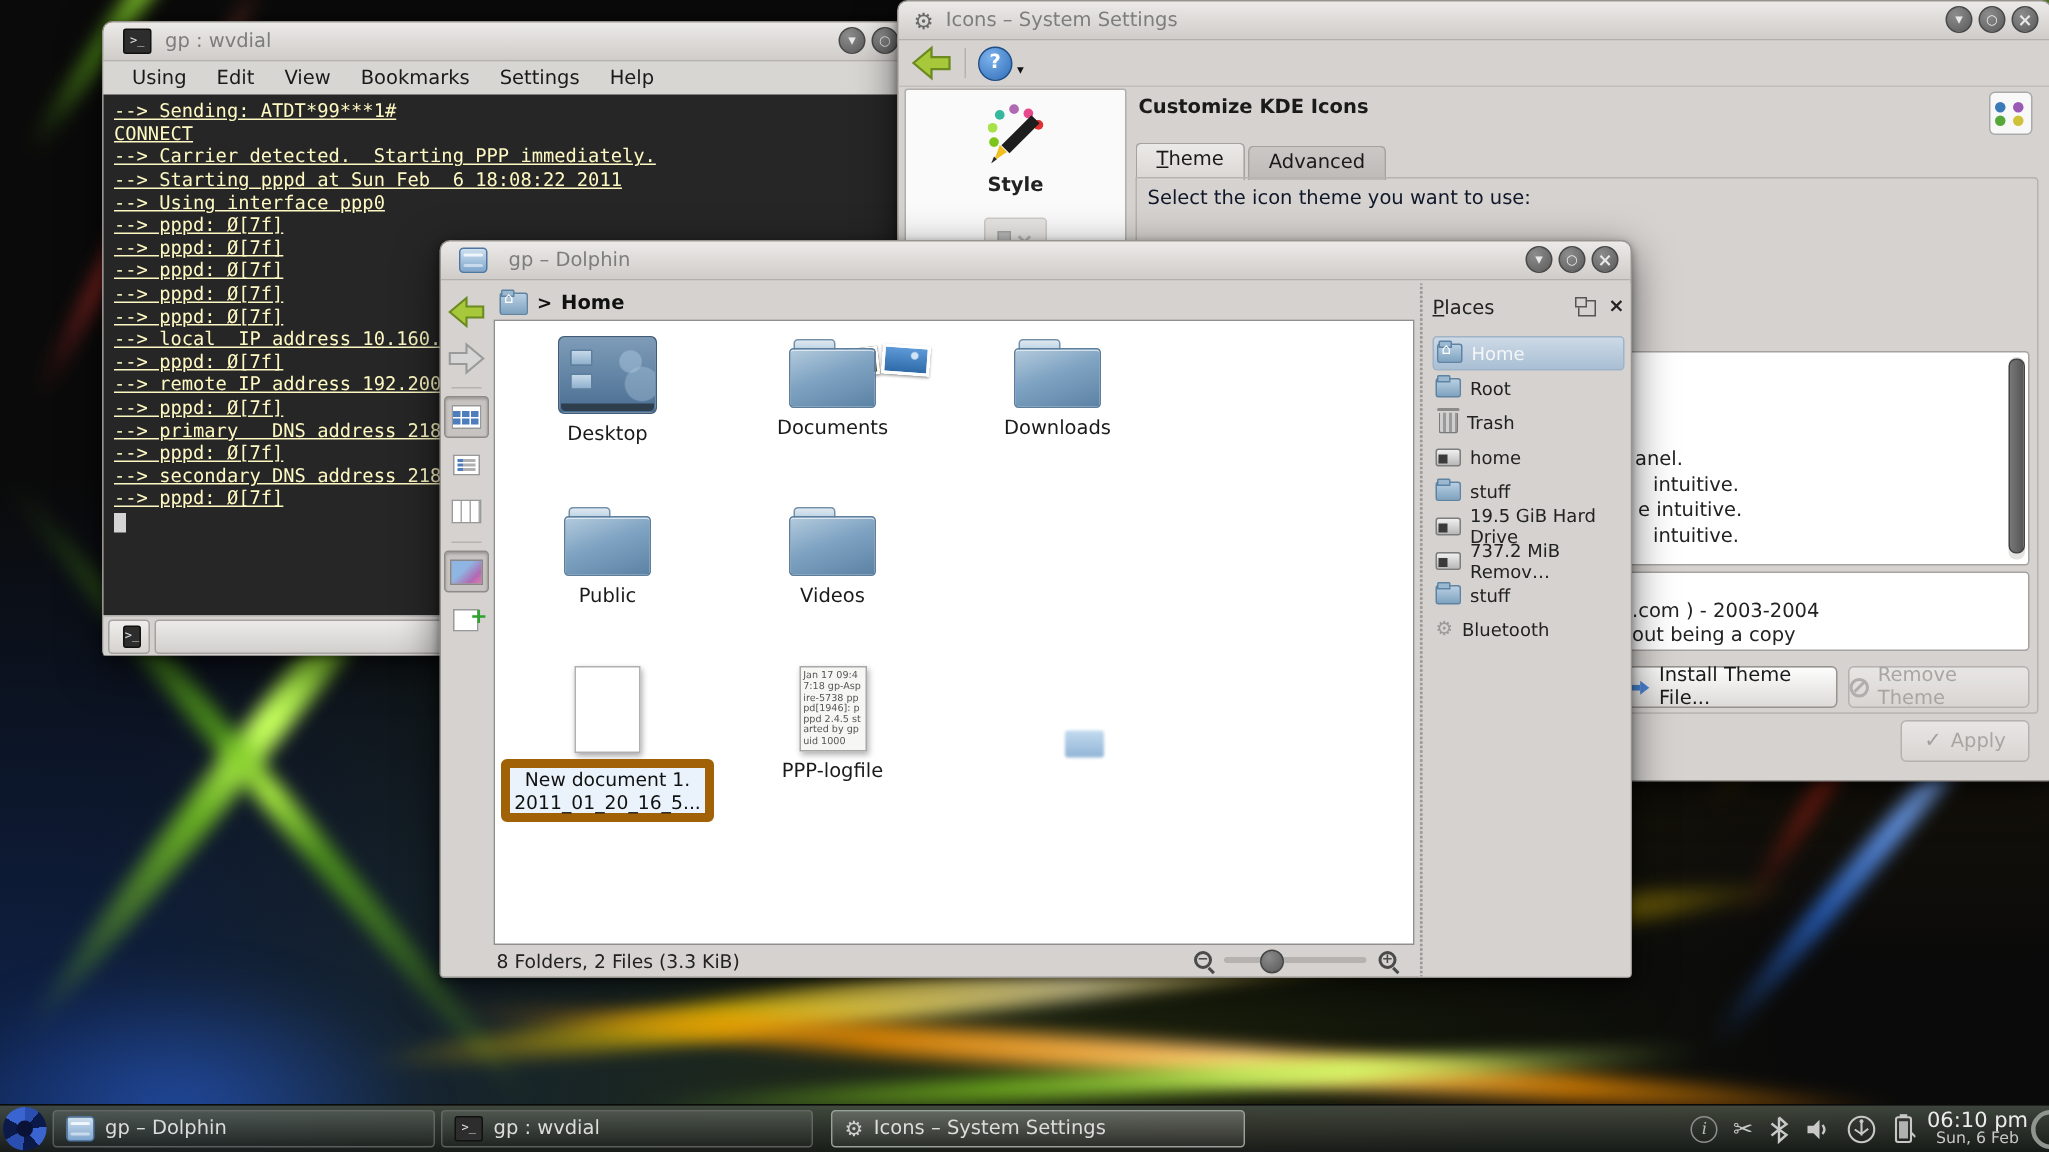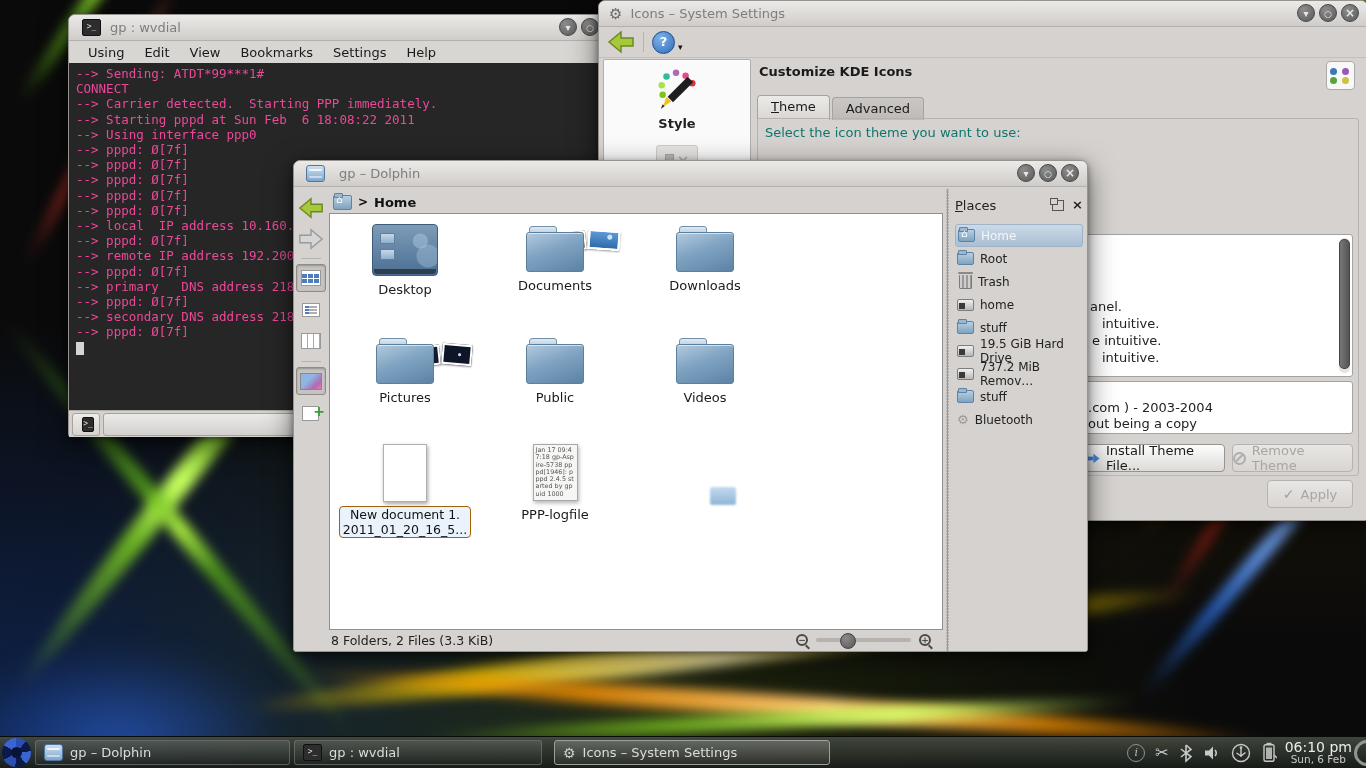--- a/index.html
+++ b/index.html
@@ -56,21 +56,21 @@
 
   
   #terminal{left:68px;top:14px;width:560px;height:421px;z-index:1;}
   .term-icon{width:17px;height:15px;background:#2d2d2d;border:1px solid #111;border-radius:2px;
     color:#ddd;font-size:8px;line-height:14px;text-align:center;font-family:"DejaVu Sans Mono",monospace;}
   #terminal .term-icon{margin:0 9px 0 13px;}
   .menubar{height:22px;background:#d8d6d3;display:flex;align-items:center;padding-left:10px;gap:2px;}
   .menu-item{font-size:13px;color:#1a1a1a;padding:2px 9px;}
   .term-body{height:347px;background:#262626;padding:3px 7px;box-sizing:border-box;overflow:hidden;}
   .tline{font-family:"DejaVu Sans Mono",monospace;font-size:12.5px;line-height:15.2px;
-    color:#ec4899;white-space:pre;}
+    color:#fef9c3;white-space:pre;text-decoration:underline;}
   .cursor{display:inline-block;width:8px;height:13px;background:#d4d4d4;margin-top:2px;}
   .term-tabbar{height:26px;background:#d4d2cf;border-top:1px solid #aeaba8;display:flex;align-items:center;padding:0 3px;gap:3px;}
   .tabbar-btn{width:26px;height:21px;background:linear-gradient(#efedeb,#d5d2cf);border:1px solid #a5a2a0;border-radius:3px;
     display:flex;align-items:center;justify-content:center;}
   .term-tab{flex:1;height:21px;background:linear-gradient(#eceae8,#d2d0cd);border:1px solid #a5a2a0;border-radius:3px;
     display:flex;align-items:center;justify-content:center;font-size:13px;color:#222;}
 
   
   #settings{left:598px;top:0;width:768px;height:519px;z-index:2;}
   .gear-glyph{font-size:15px;color:#6a6a6a;margin:0 8px 0 10px;}
@@ -88,21 +88,21 @@
     opacity:.65;display:flex;align-items:center;justify-content:center;gap:3px;}
   .hw-batt{width:7px;height:13px;background:#9a9a9a;border:1px solid #777;}
   .hw-x{font-size:15px;font-weight:bold;color:#8f8f8f;}
   .ss-heading{position:absolute;left:160px;top:63px;font-size:13px;font-weight:bold;color:#1a1a1a;}
   .ss-tabs{position:absolute;left:158px;top:94px;display:flex;align-items:flex-end;gap:2px;}
   .tab{font-size:13px;color:#1a1a1a;padding:3px 13px 4px;border:1px solid #a5a2a0;border-bottom:none;
     border-radius:4px 4px 0 0;background:linear-gradient(#cac7c4,#bdbab7);}
   .tab.active{background:linear-gradient(#eceae8,#d9d6d3);padding-bottom:6px;}
   .ul-first::first-letter{text-decoration:underline;}
   .ss-pane{position:absolute;left:158px;top:117px;width:600px;height:356px;border:1px solid #b5b2af;border-radius:0 3px 3px 3px;}
-  .ss-prompt{position:absolute;left:166px;top:124px;font-size:13px;color:#0f766e;}
+  .ss-prompt{position:absolute;left:166px;top:124px;font-size:13px;color:#0f172a;}
   .ss-list{position:absolute;left:162px;top:233px;width:592px;height:143px;background:#fff;
     border:1px solid #a5a2a0;border-radius:3px;box-sizing:border-box;}
   .frag{position:absolute;font-size:13px;color:#222;}
   .ss-scroll{position:absolute;right:2px;top:3px;width:11px;height:135px;background:#e6e4e2;border-radius:5px;}
   .ss-thumb{position:absolute;left:0;top:1px;width:11px;height:130px;background:linear-gradient(90deg,#777,#555);
     border-radius:5px;border:1px solid #444;box-sizing:border-box;}
   .ss-desc{position:absolute;left:162px;top:380px;width:592px;height:53px;background:#fff;
     border:1px solid #a5a2a0;border-radius:3px;box-sizing:border-box;}
   .btn{display:flex;align-items:center;justify-content:center;gap:6px;font-size:13px;color:#1a1a1a;
     background:linear-gradient(#fdfdfd,#dddbd8);border:1px solid #97948f;border-radius:4px;box-sizing:border-box;}
@@ -169,21 +169,21 @@
     background:radial-gradient(circle at 70% 30%,#cfe4f6 2px,transparent 3px),linear-gradient(#5e9ad8,#2f6aa8);}
   .pics-th1{left:36px;top:8px;width:24px;height:16px;transform:rotate(-6deg);
     background:radial-gradient(circle at 30% 40%,#fff 1px,transparent 2px),#131b2e;}
   .pics-th2{left:66px;top:6px;width:26px;height:17px;transform:rotate(5deg);
     background:radial-gradient(circle at 60% 50%,#cfd8ff 1px,transparent 2px),#0e1526;}
   .doc-icon{width:42px;height:56px;background:#fff;border:1px solid #b0b0b0;margin:6px auto 0;
     box-shadow:1px 2px 4px rgba(0,0,0,.35);}
   .log-icon{width:45px;height:57px;background:#f6f6f4;border:1px solid #a8a8a8;margin:6px auto 0;
     box-shadow:1px 2px 4px rgba(0,0,0,.3);overflow:hidden;padding:2px 2px;box-sizing:border-box;}
   .log-line{font-size:6.4px;line-height:7.3px;color:#555;text-align:left;white-space:nowrap;}
-  .sel-label{display:inline-block;border:1px solid #a16207;background:rgba(208,228,246,.45);
+  .sel-label{display:inline-block;border:6px solid #a16207;background:rgba(208,228,246,.45);
     border-radius:4px;padding:0 3px;font-size:12.5px;line-height:15px;color:#111;margin-top:4px;}
   .d-status{position:absolute;left:33px;right:146px;bottom:0;height:22px;display:flex;align-items:center;}
   .status-text{font-size:12.5px;color:#222;margin-left:4px;flex:1;}
   .zoom-ctrl{display:flex;align-items:center;gap:8px;margin-right:10px;}
   .mag{position:relative;width:12px;height:12px;border:2px solid #4a4a4a;border-radius:50%;box-sizing:border-box;
     color:#4a4a4a;font-size:9px;line-height:8px;text-align:center;font-weight:bold;}
   .mag::after{content:"";position:absolute;right:-4px;bottom:-4px;width:5px;height:2px;background:#4a4a4a;transform:rotate(45deg);}
   .slider-track{position:relative;width:95px;height:4px;background:#b5b2af;border-radius:2px;}
   .slider-handle{position:absolute;left:24px;top:-5px;width:14px;height:14px;border-radius:50%;
     background:radial-gradient(circle at 35% 30%,#8a8a8a,#585858);border:1px solid #444;}
@@ -471,27 +471,20 @@
           </div>
           <div class="cell-label">Documents</div>
         </div>
         <div class="cell">
           <div class="folder"></div>
           <div class="cell-label">Downloads</div>
         </div>
       </div>
       <div class="grid-row">
         <div class="cell">
-          <div class="folder">
-            <span class="thumb pics-th1"></span>
-            <span class="thumb pics-th2"></span>
-          </div>
-          <div class="cell-label">Pictures</div>
-        </div>
-        <div class="cell">
           <div class="folder"></div>
           <div class="cell-label">Public</div>
         </div>
         <div class="cell">
           <div class="folder"></div>
           <div class="cell-label">Videos</div>
         </div>
       </div>
       <div class="grid-row">
         <div class="cell" style="height:130px;">

